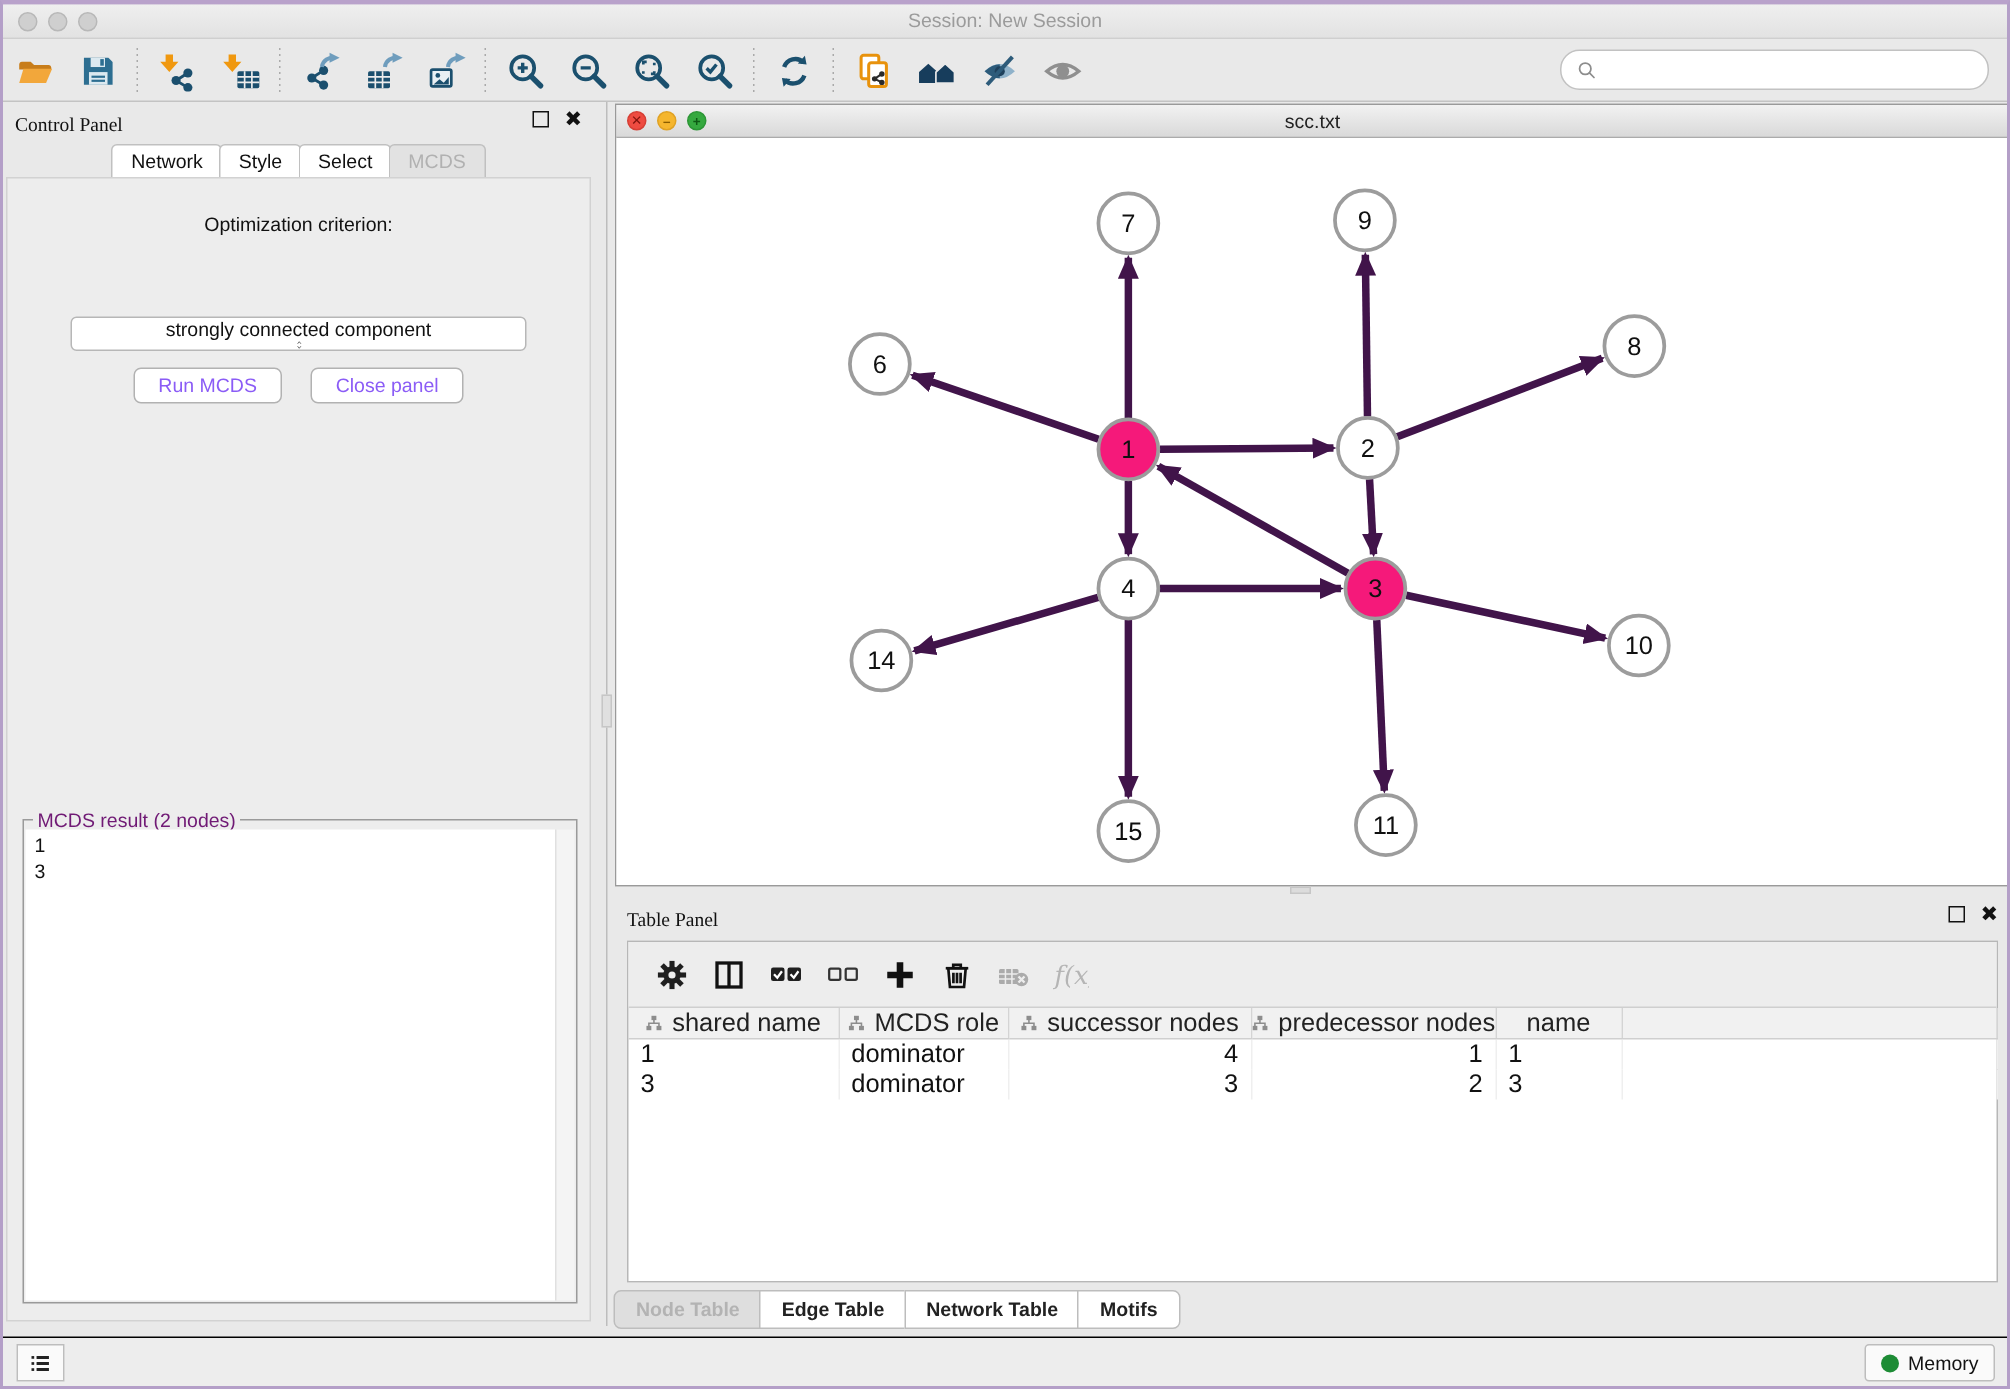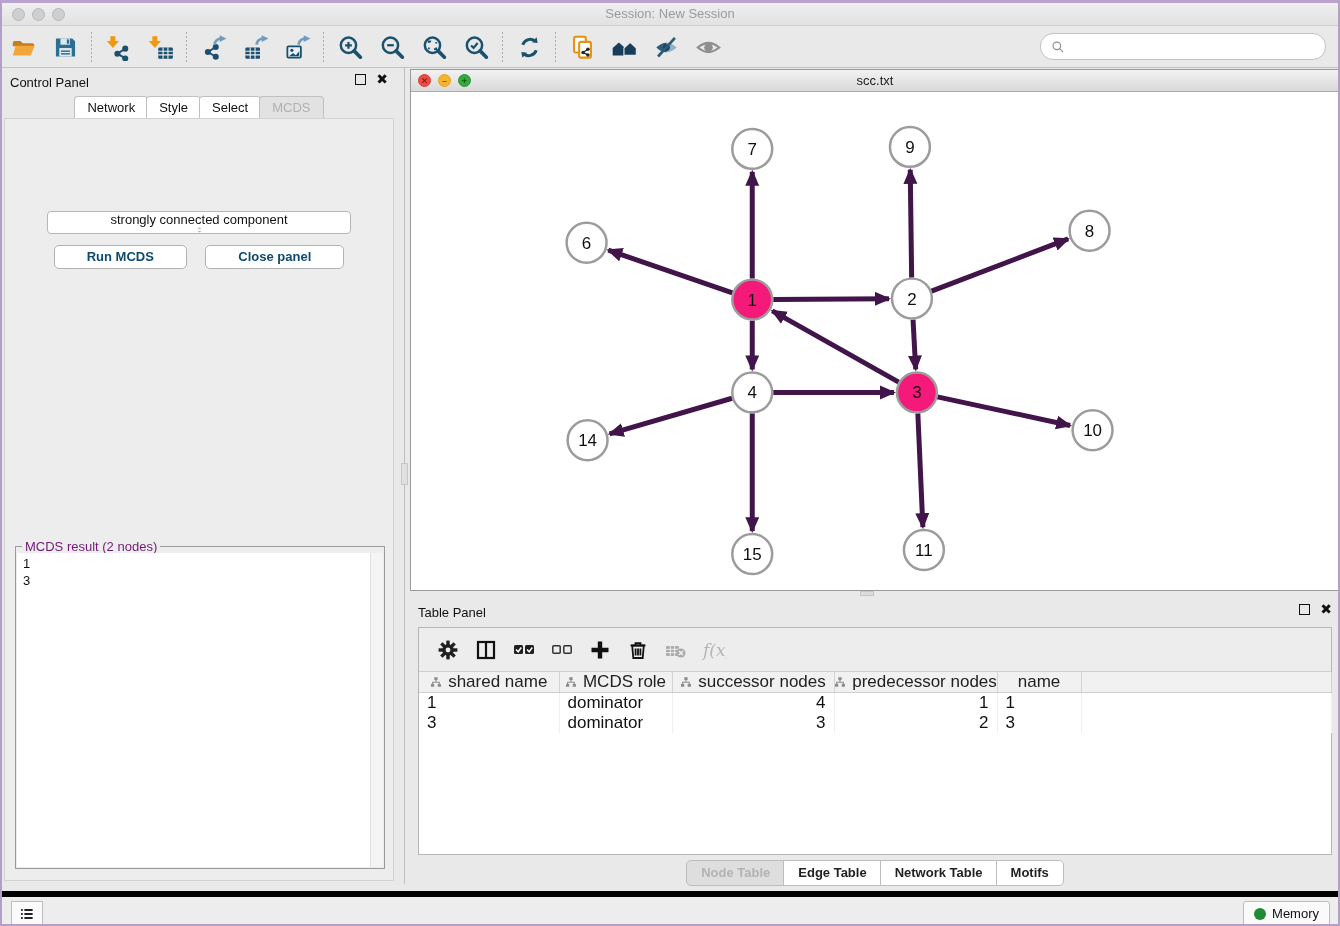--- a/index.html
+++ b/index.html
@@ -25,38 +25,38 @@
   .tsep { width:1px; height:30px; margin:0 5px;
     background-image:linear-gradient(#aaa 40%, transparent 40%); background-size:1px 4px; }
   .searchbox { position:absolute; right:12px; top:6px; width:286px; height:27px;
     background:#fff; border:1px solid #c2c2c2; border-radius:13px;
     display:flex; align-items:center; padding:0 10px; }
   .searchbox svg { width:14px; height:14px; margin-right:6px; flex:0 0 auto; }
   .searchbox input { border:none; outline:none; flex:1; font-size:13px; background:transparent; }
   
   .control-panel { position:absolute; left:0; top:65px; width:394px; height:816px; background:#e9e9e9; }
   .panel-head { position:relative; height:28px; }
-  .panel-title { position:absolute; left:8px; top:7px; font-size:13px; color:#111; }
+  .panel-title { position:absolute; left:8px; top:7px; font-size:13px; color:#111;font-family:Liberation Serif, serif; }
   .panel-icons { position:absolute; right:8px; top:6px; display:flex; gap:10px; align-items:center; }
   .float-glyph { width:11px; height:11px; border:1.5px solid #111; display:inline-block; }
   .close-glyph { font-size:14px; font-weight:bold; color:#111; line-height:11px; }
   .ctab-row { position:relative; height:23px; text-align:center; }
   .ctab { display:inline-block; padding:3px 12px 20px; font-size:13px; background:#fff;
     border:1px solid #c0c0c0; border-bottom:none; border-radius:4px 4px 0 0; margin:0 -1px; color:#111; }
   .ctab.active { background:#e2e2e2; color:#b1b1b1; }
   .cp-content { position:absolute; left:2px; right:2px; top:50px; bottom:3px;
     background:#ededed; border:1px solid #d2d2d2; }
   .opt-label { text-align:center; margin-top:23px; font-size:13px; color:#111; }
   .dropdown { position:absolute; left:42px; right:42px; top:92px; height:23px; background:#fff;
     border:1px solid #b7b7b7; border-radius:4px; font-size:13px; display:flex; align-items:center;
     padding:0 8px; color:#111;flex-direction:column; }
   .dropdown .spacer { flex:1; }
   .btn-row { position:absolute; top:126px; left:0; right:0; text-align:center; }
   .pbtn { display:inline-block; background:#fff; border:1px solid #b2b2b2; border-radius:5px;
-    font-size:13px; padding:3px 32px 4px; margin:0 7px; color:#0c4a6e;font-weight:bold; }
+    font-size:13px; padding:3px 16px 4px; margin:0 7px; color:#8b5cf6; }
   .result-fieldset { position:absolute; left:10px; right:8px; top:427px; bottom:11px;
     border:1px solid #9a9a9a; background:#ededed; }
   .result-legend { position:absolute; top:-8px; left:6px; background:#ededed; padding:0 3px;
     font-size:13px; color:#701a75; }
   .result-box { position:absolute; left:1px; right:14px; top:6px; bottom:1px; background:#fff;
     font-size:13px; color:#111; padding:2px 6px; line-height:17px; overflow:hidden; }
   .result-scroll { position:absolute; right:1px; top:6px; bottom:1px; width:13px; background:#f4f4f4;
     border-left:1px solid #e0e0e0; }
   
   .vsplit { position:absolute; left:398px; top:65px; width:9px; height:816px; }
@@ -88,29 +88,29 @@
   .tp-tbtn { width:34px; height:32px; display:flex; align-items:center; justify-content:center;
     background:transparent; border:none; margin:0 2px; }
   .tp-tbtn svg { width:24px; height:24px; }
   .grid { width:100%; border-collapse:collapse; table-layout:fixed; font-size:17px; }
   .grid th { background:#f1f1f1; border-right:1px solid #d4d4d4; border-bottom:1px solid #cfcfcf;
     font-weight:normal; height:19px; padding:0 4px; color:#222; white-space:nowrap; overflow:hidden; }
   .grid th .hwrap { display:flex; align-items:center; justify-content:center; gap:6px; }
   .grid th svg { width:12px; height:12px; flex:0 0 auto; }
   .grid td { height:16px; padding:0 8px; border-right:1px solid #efefef; color:#111; white-space:nowrap; }
   .grid td.num { text-align:right; }
-  .tp-tabs { position:absolute; left:0; right:0; top:262px; text-align:center; }
+  .tp-tabs { position:absolute; left:0; right:0; top:262px; text-align:left; }
   .ttab { display:inline-block; font-size:13px; font-weight:bold; padding:4px 14px 5px;
     background:#fff; border:1px solid #bdbdbd; margin:0 -1px; color:#222; }
   .ttab:first-child { border-radius:5px 0 0 5px; }
   .ttab:last-child { border-radius:0 5px 5px 0; }
   .ttab.active { background:#dedede; color:#b3b3b3; }
   
   .statusbar { position:absolute; left:0; bottom:0; width:100%; height:33px; background:#ededed;
-    border-top:6px solid #000000; }
+    border-top:1px solid #000000; }
   .status-left-btn { position:absolute; left:9px; top:4px; width:32px; height:25px; background:#fafafa;
     border:1px solid #bdbdbd; display:flex; align-items:center; justify-content:center; }
   .status-left-btn svg { width:18px; height:18px; }
   .memory-btn { position:absolute; right:8px; top:4px; height:25px; background:#fafafa;
     border:1px solid #bdbdbd; border-radius:3px; display:flex; align-items:center; gap:6px;
     padding:0 10px; font-size:13px; color:#111; }
   .mem-dot { width:12px; height:12px; border-radius:50%; background:#1d8c35; display:inline-block; }
 </style>
 </head>
 <body>
@@ -280,20 +280,21 @@
 <div class="control-panel">
   <div class="panel-head">
     <span class="panel-title">Control Panel</span>
     <span class="panel-icons">
       <span class="float-glyph"></span>
       <span class="close-glyph">✖</span>
     </span>
   </div>
   <div class="ctab-row" id="control-tabs"><span class="ctab">Network</span><span class="ctab">Style</span><span class="ctab">Select</span><span class="ctab active">MCDS</span></div>
   <div class="cp-content">
+    <div class="opt-label">Optimization criterion:</div>
     <div class="dropdown">
       <span>strongly connected component</span>
       <span class="spacer"></span>
       <svg viewBox="0 0 14 22" width="11" height="18">
         <path d="M3 8 L7 3 L11 8" fill="none" stroke="#4a4a4a" stroke-width="2"></path>
         <path d="M3 14 L7 19 L11 14" fill="none" stroke="#4a4a4a" stroke-width="2"></path>
       </svg>
     </div>
     <div class="btn-row">
       <button class="pbtn">Run MCDS</button>

